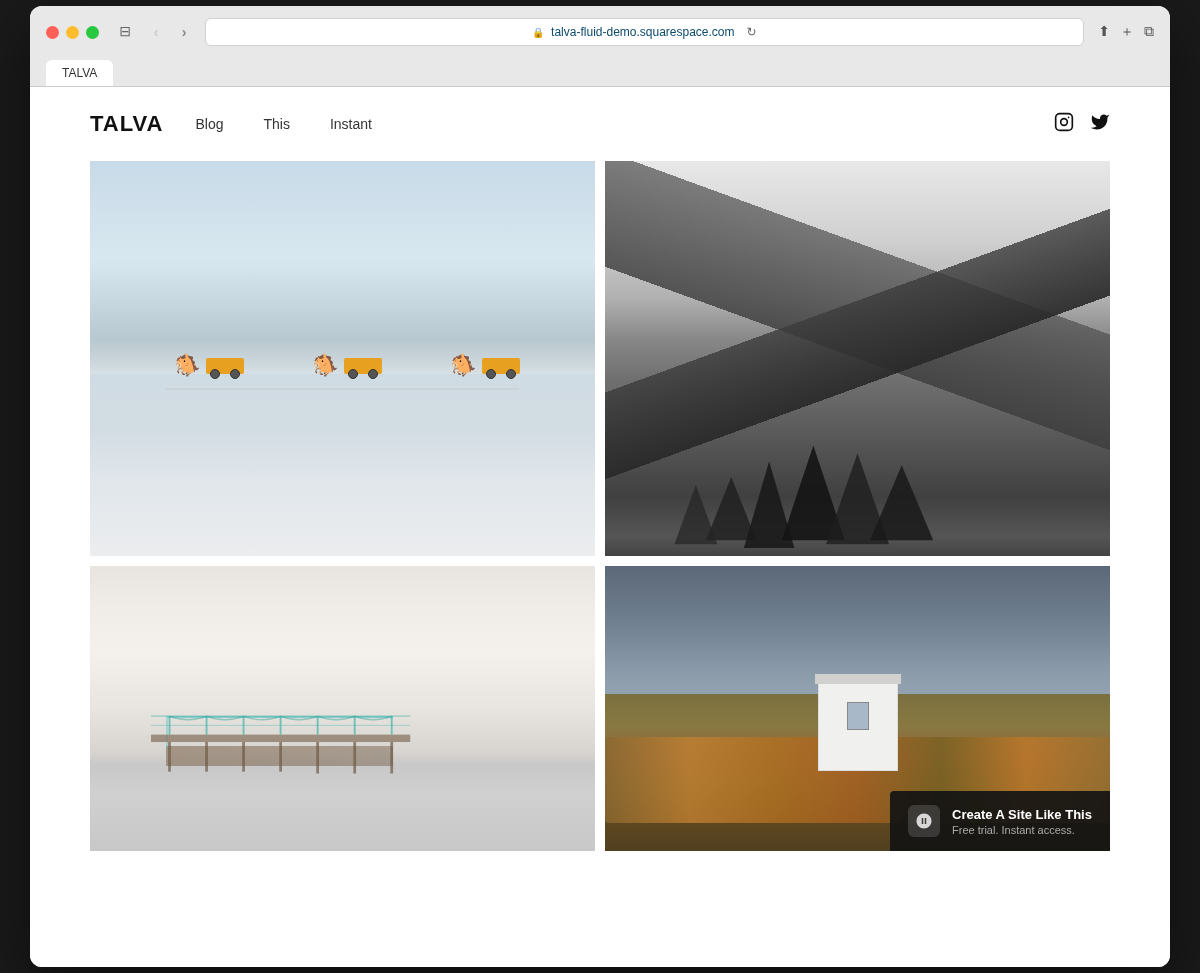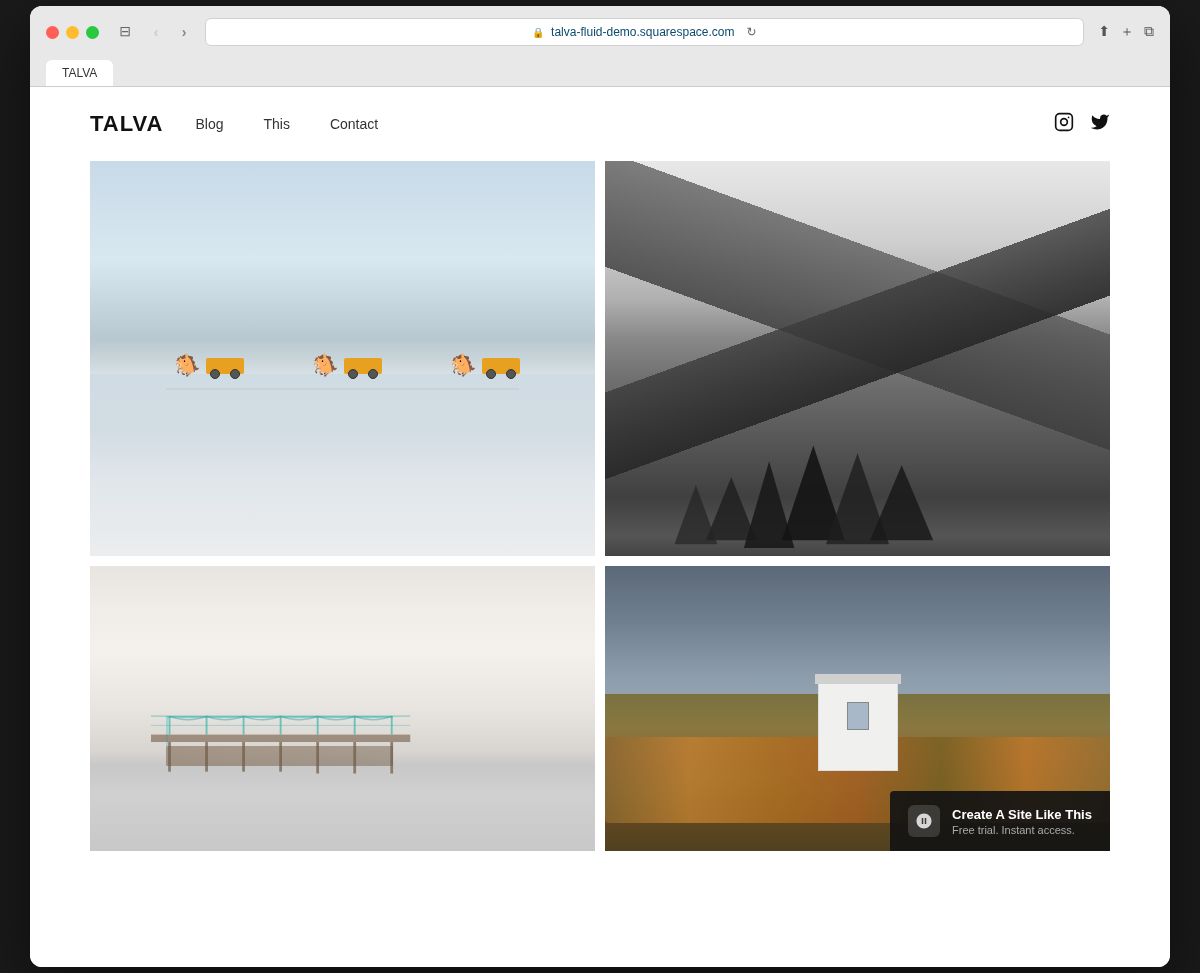--- a/index.html
+++ b/index.html
@@ -482,21 +482,21 @@
   </div>
 
   <div class="website">
 
     <header class="site-header">
       <div class="header-left">
         <div class="site-logo">TALVA</div>
         <nav class="site-nav">
           <a class="nav-item">Blog</a>
           <a class="nav-item">This</a>
-          <a class="nav-item">Contact</a>
+          <a class="nav-item">Instant</a>
         </nav>
       </div>
 
       <div class="header-right">
 
         <span class="social-icon">
           <svg width="20" height="20" viewBox="0 0 24 24" fill="none" stroke="currentColor" stroke-width="2" stroke-linecap="round" stroke-linejoin="round">
             <rect x="2" y="2" width="20" height="20" rx="5" ry="5"></rect>
             <circle cx="12" cy="12" r="4"></circle>
             <circle cx="17.5" cy="6.5" r="1" fill="currentColor" stroke="none"></circle>

